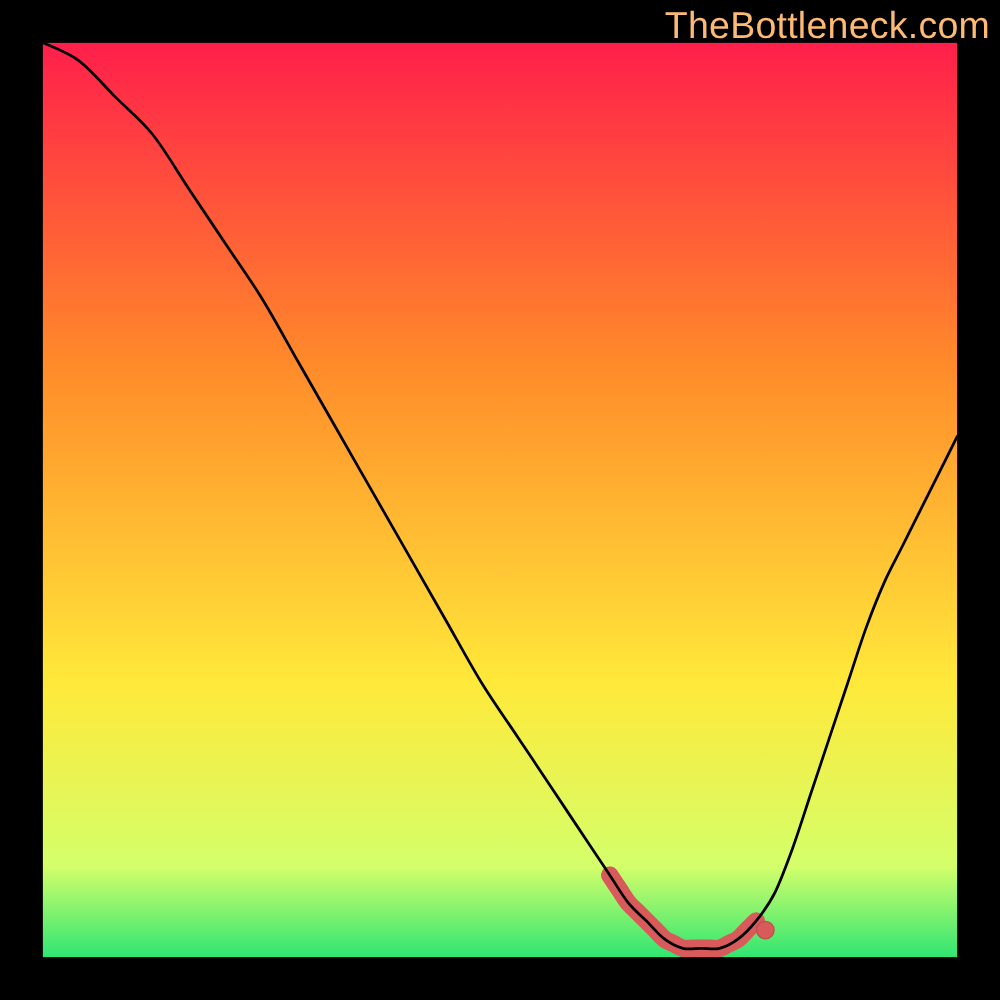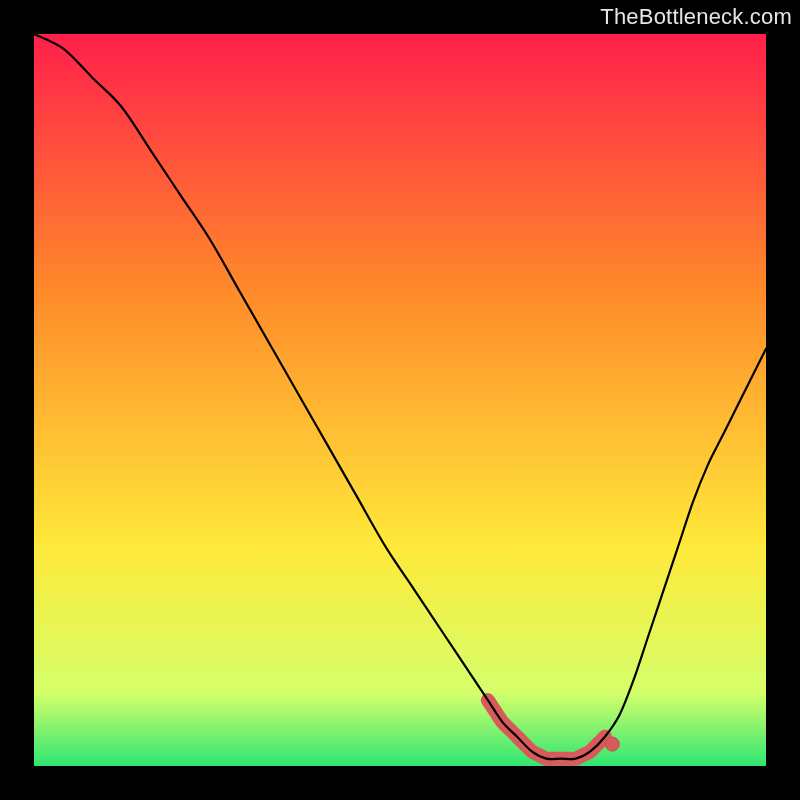--- a/index.html
+++ b/index.html
@@ -14,22 +14,22 @@
   .frame {
     position: relative;
     width: 800px;
     height: 800px;
     background: #000;
   }
   .watermark {
     position: absolute;
     top: 4px;
     right: 8px;
-    color: #e5e5e5;
-    font-size: 22px;
+    color: #fdba74;
+    font-size: 30px;
     font-weight: 500;
     letter-spacing: 0.2px;
     z-index: 5;
   }
   .plot-area {
     position: absolute;
     left: 34px;
     top: 34px;
     width: 732px;
     height: 732px;

